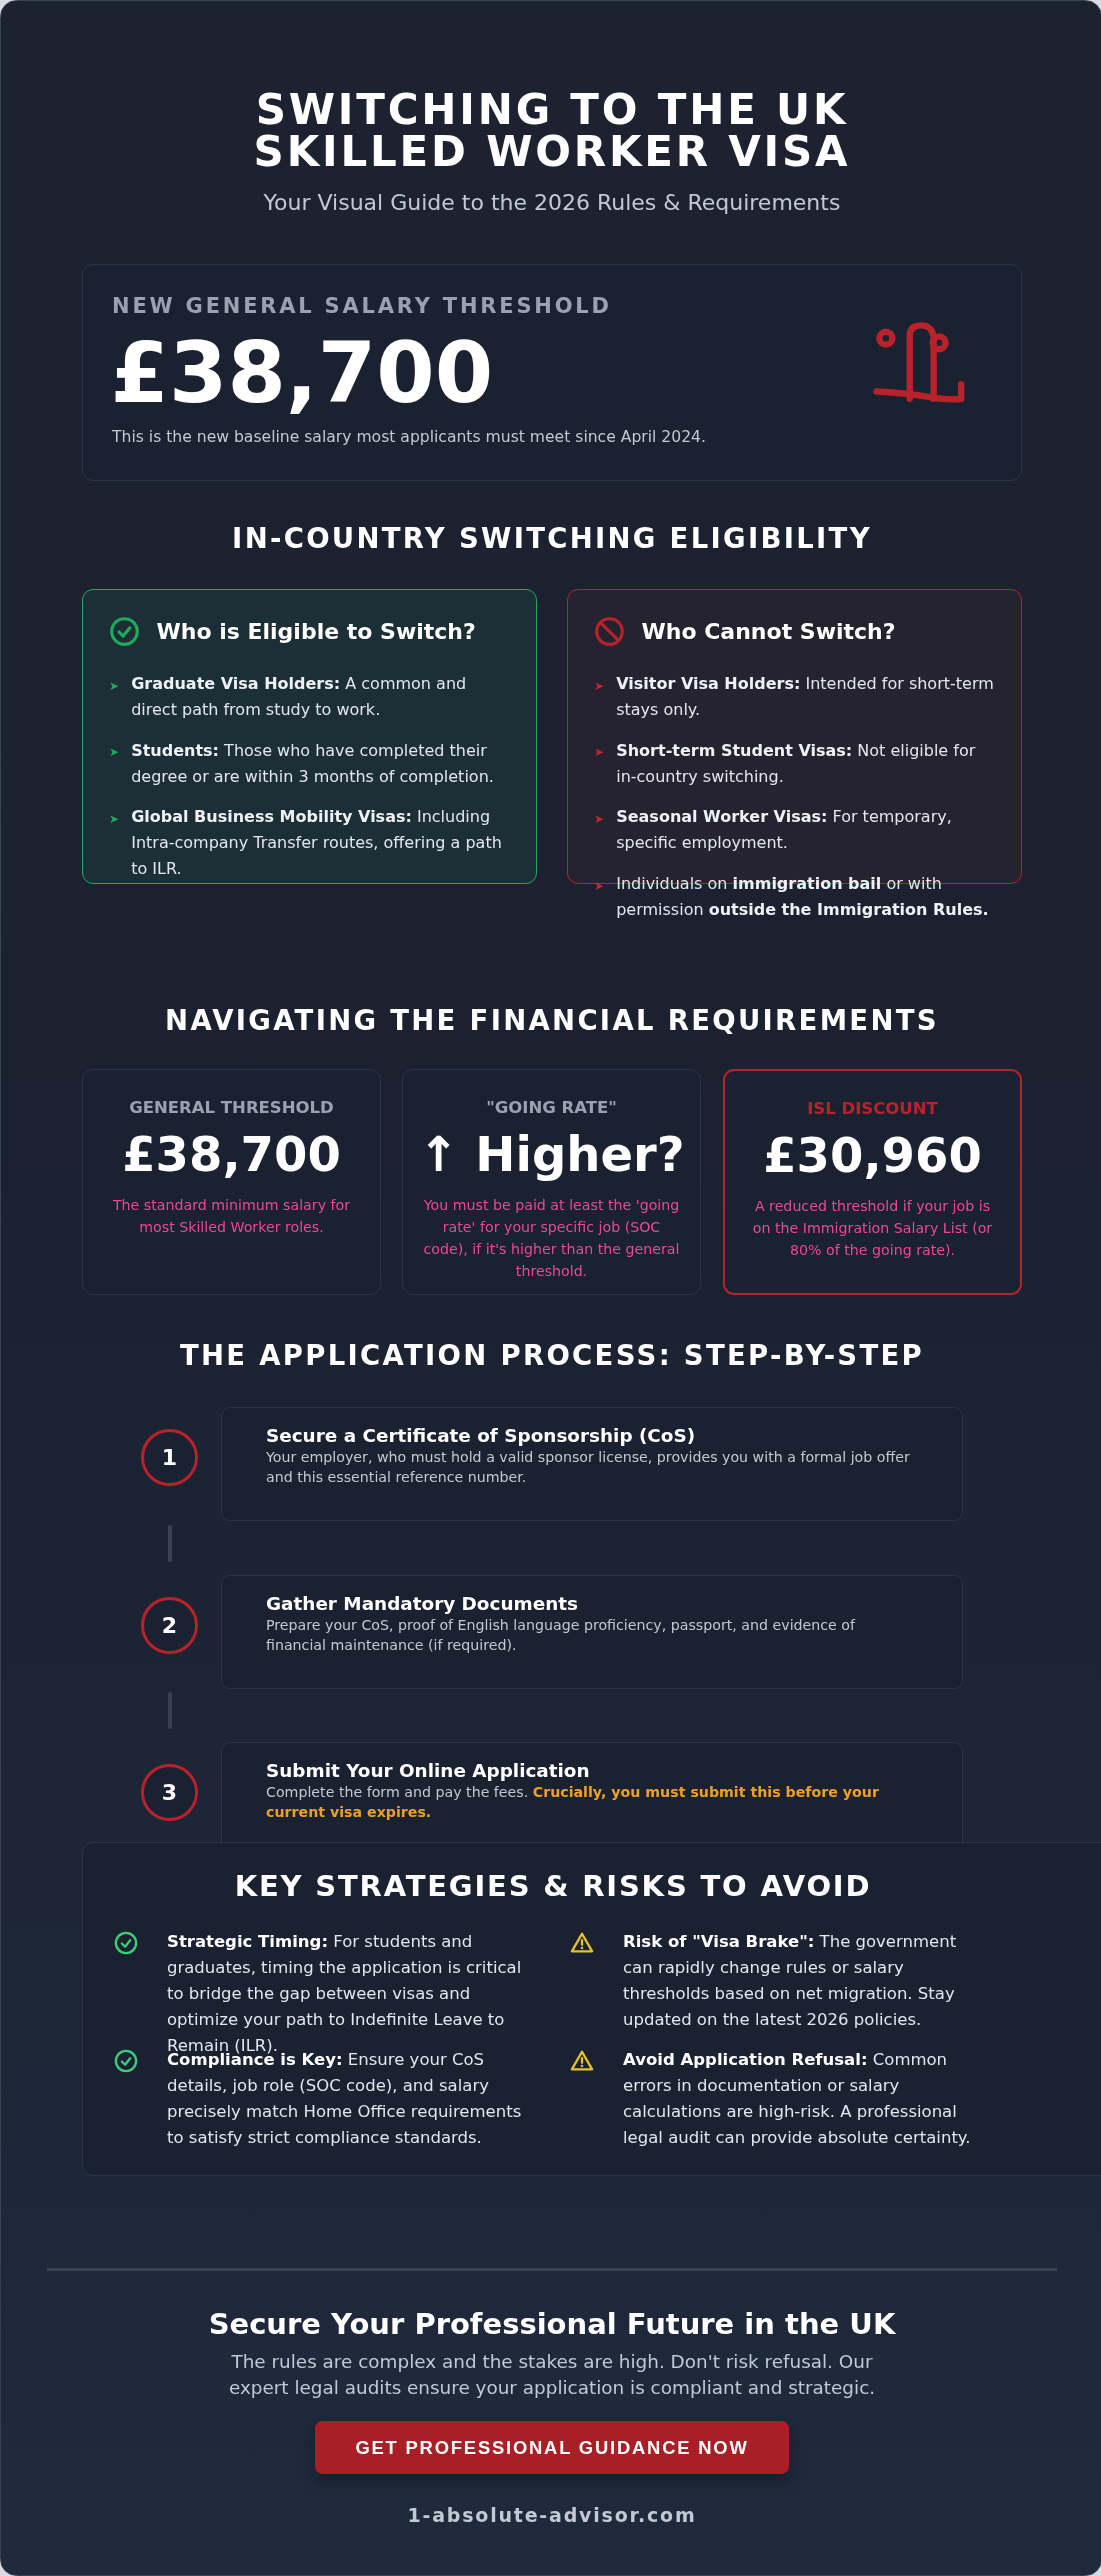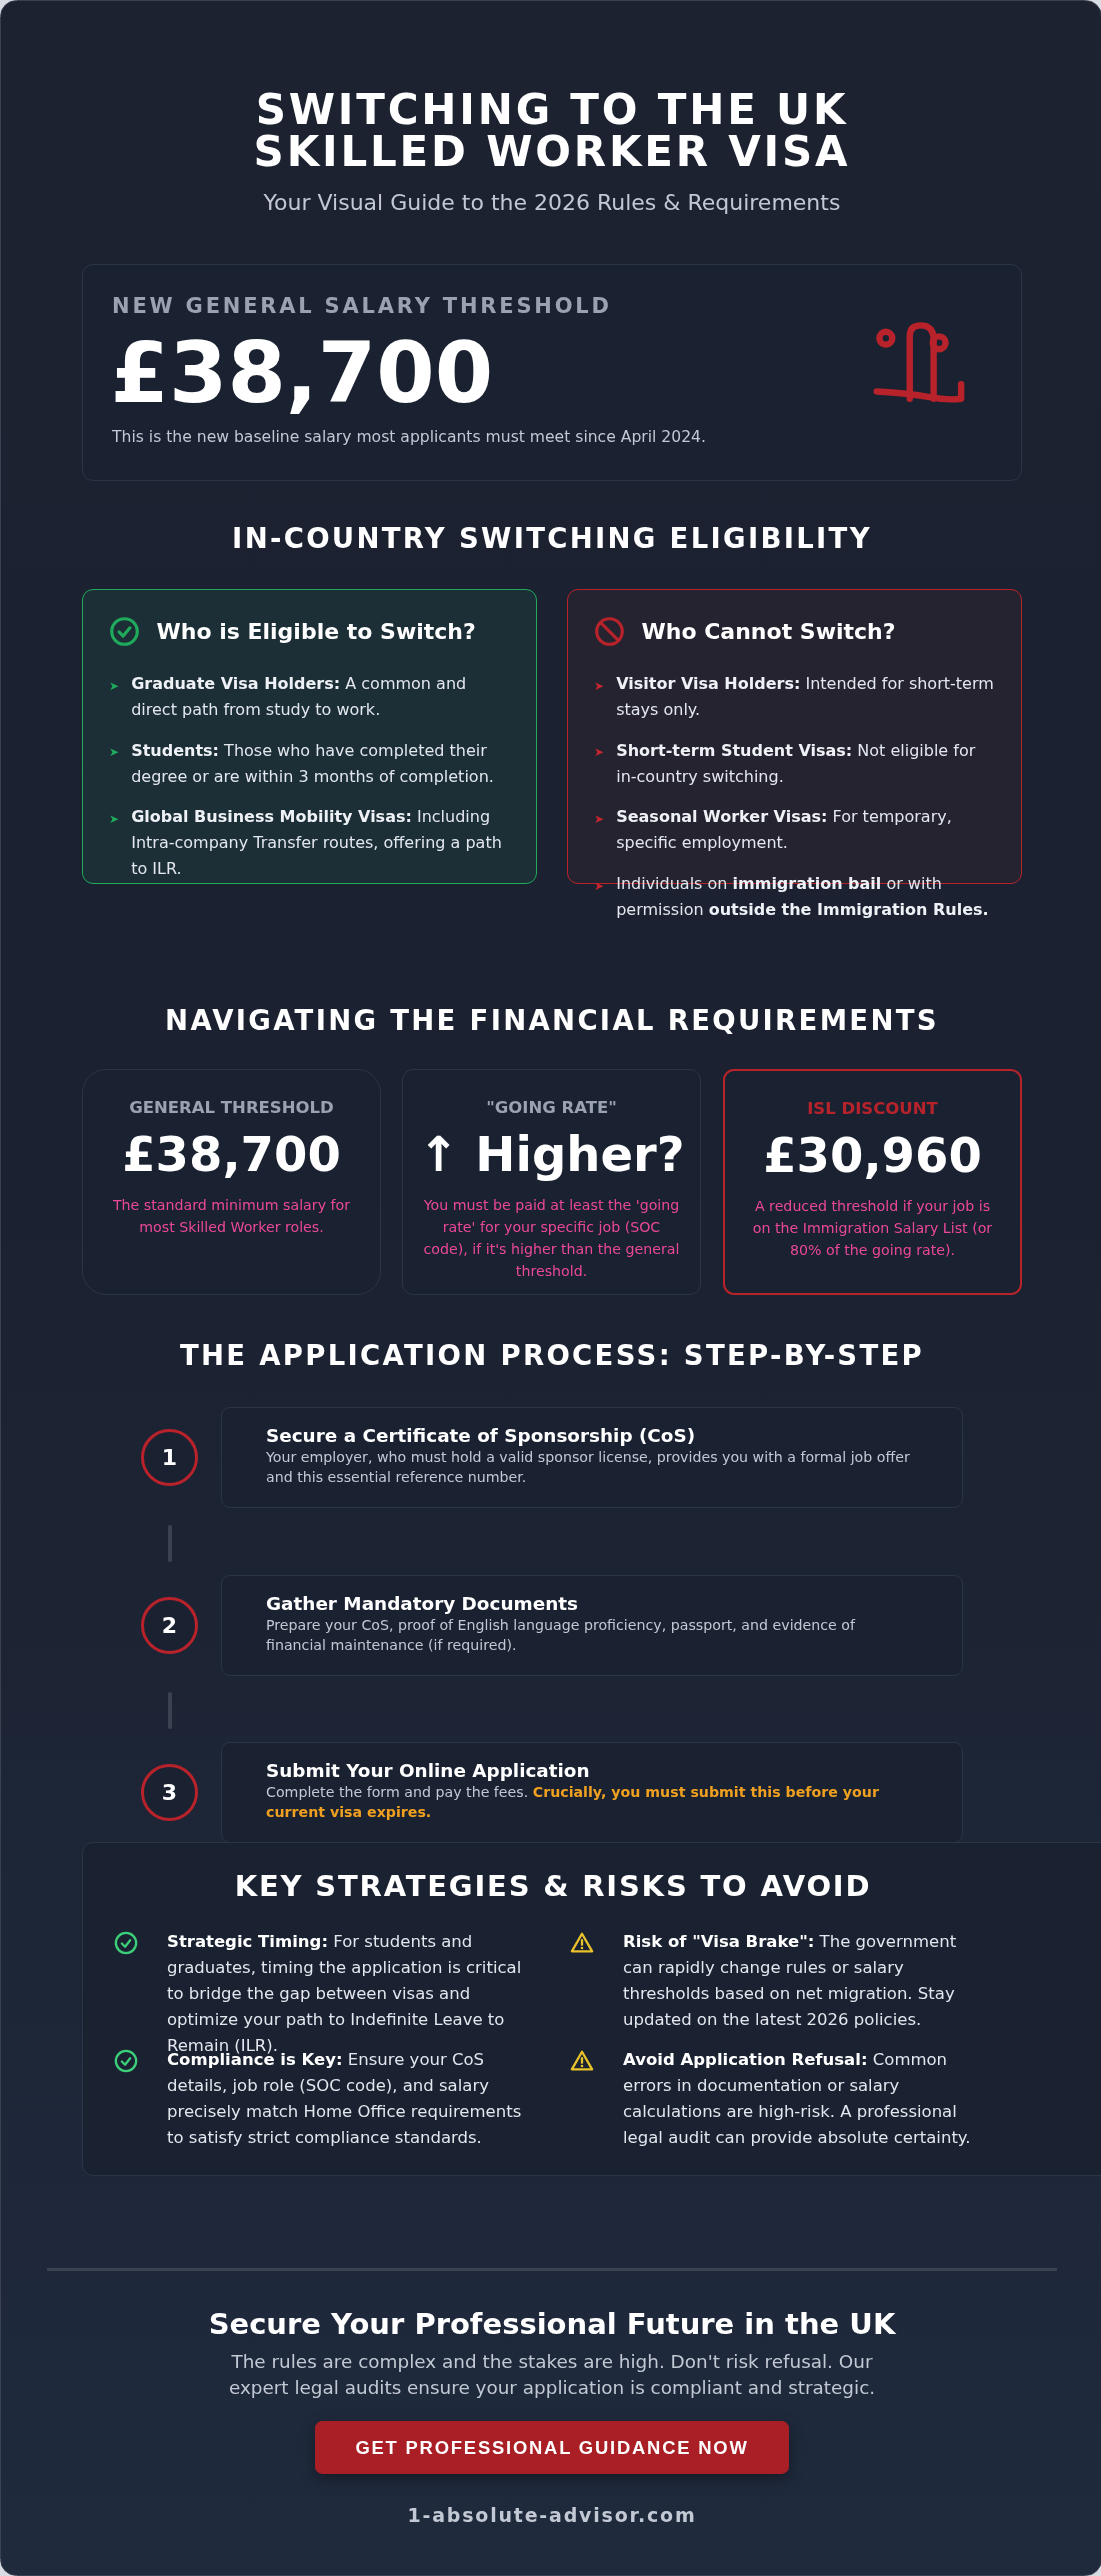--- a/index.html
+++ b/index.html
@@ -40,21 +40,21 @@
 
   .fin { top: 1068px; width: 299px; height: 226px; border-radius: 11px; text-align: center; padding-top: 27.5px; }
   .fin.highlight { border: 2.3px solid #b8232b; }
   .fin-label { font-size: 16.5px; font-weight: bold; color: #9aa2b1; }
   .fin-label.red { color: #b8232b; }
   .fin-value { font-size: 48px; font-weight: bold; color: #fff; margin-top: 7.3px; line-height: 61px; }
   .fin-desc { font-size: 14.2px; line-height: 22px; color: #ec4899; margin: 9.2px 20px 0; }
 
   .step-circle { left: 140px; width: 57px; height: 57px; border-radius: 50%; border: 3.7px solid #b8232b; background: #1a2131; color: #fff; font-size: 22px; font-weight: bold; display: flex; align-items: center; justify-content: center; }
   .step-line { left: 167px; width: 3.7px; height: 37px; background: #3a4252; border-radius: 1.8px; }
-  .step-card { left: 220px; width: 742px; height: 101px; border-radius: 9.2px; padding: 16.5px 44px; }
+  .step-card { left: 220px; width: 742px; height: 114px; border-radius: 9.2px; padding: 16.5px 44px; }
   .step-title { font-size: 18.4px; font-weight: bold; color: #fff; }
   .step-desc { font-size: 14.2px; line-height: 20px; color: #c3c9d4; margin-top: 1.8px; }
   .step-desc .hl { color: #f0a020; font-weight: bold; }
 
   .strategies { left: 81px; top: 1841px; width: 1072px; height: 334px; border-radius: 11px; }
   .strat-title { top: 26px; left: 0; width: 940px; text-align: center; font-size: 29px; font-weight: bold; letter-spacing: 1.8px; color: #fff; }
   .strat-item { display: flex; gap: 29px; width: 415px; font-size: 16.5px; line-height: 26px; color: #e3e7ee; }
   .strat-item b { color: #fff; }
   .strat-item .ic { flex: none; width: 24px; height: 24px; margin-top: 1.8px; }
 
@@ -136,21 +136,21 @@
         </li>
       <li>
           <span class="arrow">➤</span>
           <span><span>Individuals on </span><b>immigration bail</b><span> or with permission </span><b>outside the Immigration Rules.</b></span>
         </li>
     </ul>
   </div>
 
   <div class="abs center section-h" style="top:1003px;">NAVIGATING THE FINANCIAL REQUIREMENTS</div>
 
-  <div class="abs card fin" style="left:81px;border-radius:24px;">
+  <div class="abs card fin" style="left:81px;">
     <div class="fin-label">GENERAL THRESHOLD</div>
     <div class="fin-value">£38,700</div>
     <div class="fin-desc">The standard minimum salary for most Skilled Worker roles.</div>
   </div>
   <div class="abs card fin" style="left:401px;">
     <div class="fin-label">"GOING RATE"</div>
     <div class="fin-value">↑ Higher?</div>
     <div class="fin-desc">You must be paid at least the 'going rate' for your specific job (SOC code), if it's higher than the general threshold.</div>
   </div>
   <div class="abs card fin highlight" style="left:722px;">

